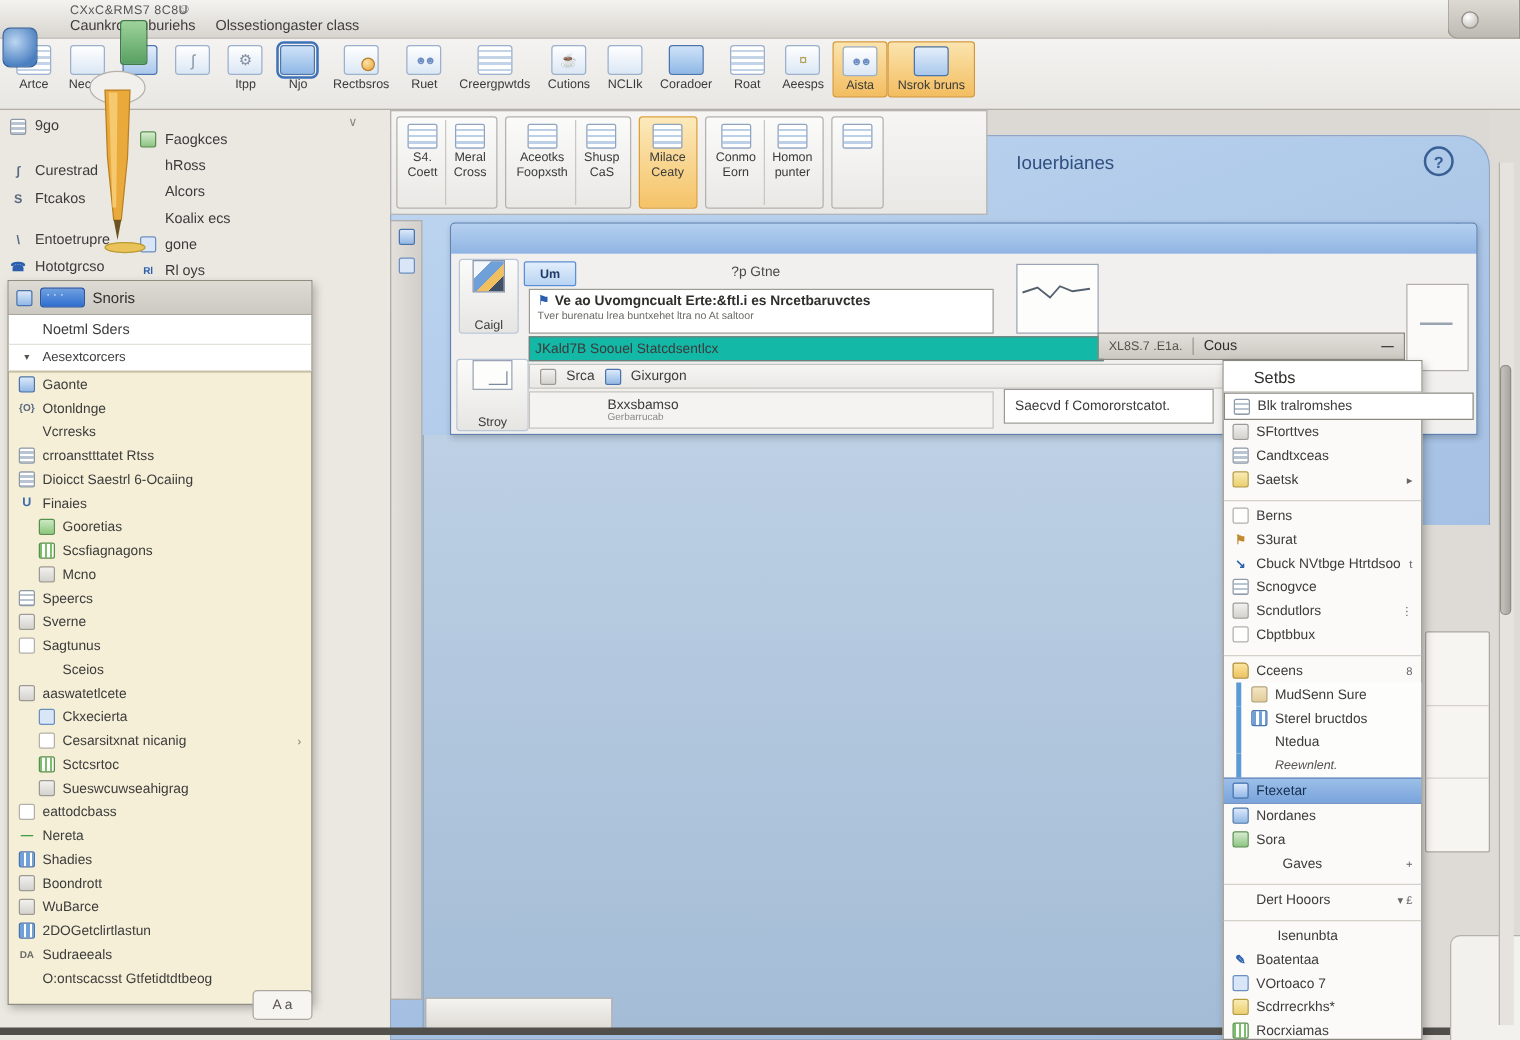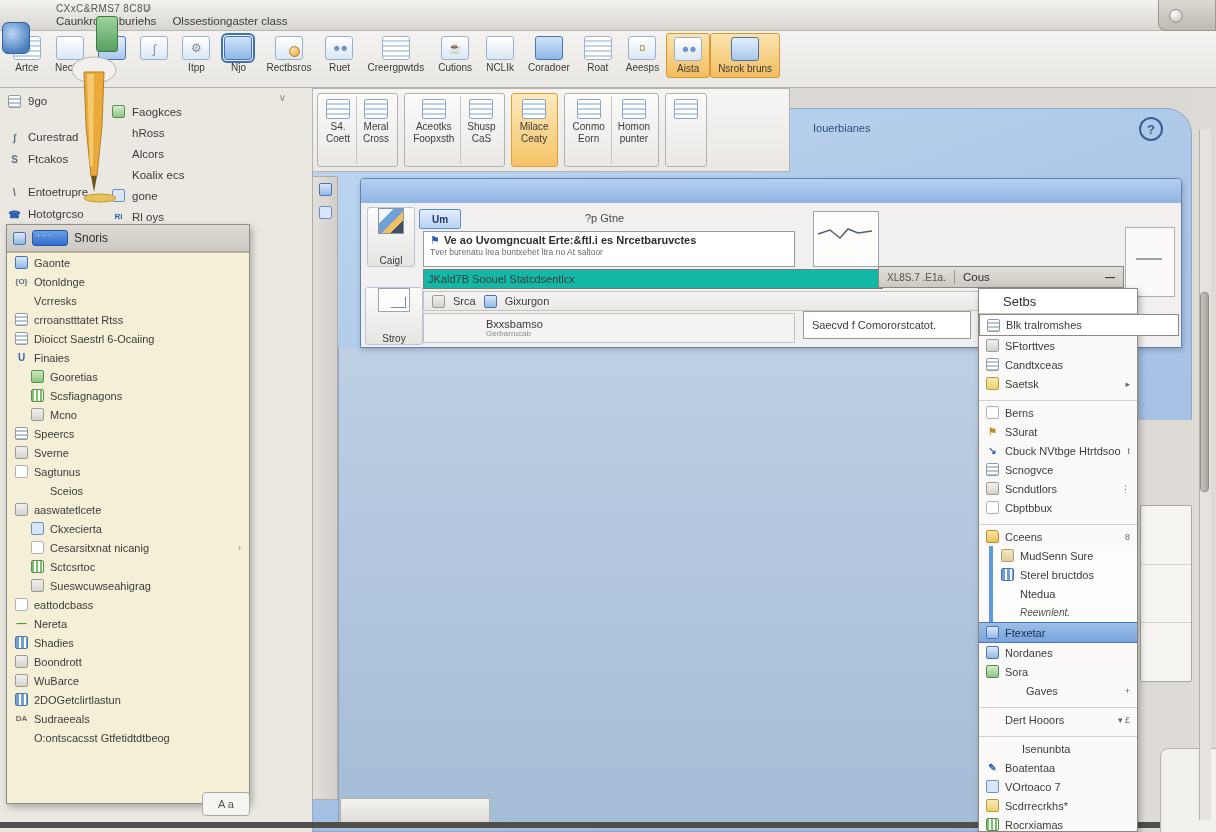--- a/index.html
+++ b/index.html
@@ -105,21 +105,21 @@
   .dd-item{display:flex;align-items:center;gap:6px;height:19px;padding:0 8px;font-size:11px;color:#3b3b3b;white-space:nowrap;overflow:hidden;}
   .dd-item.indent{padding-left:24px;}
   .dd-item .right{margin-left:auto;font-size:9px;color:#777;}
 
   
   #bluewin{position:absolute;left:312px;top:108px;width:880px;height:724px;z-index:3;
     background:linear-gradient(160deg,#bed6f0 0%,#a9c4e6 45%,#9db9dd 100%);
     border:1px solid #8fa8c8;border-radius:0 26px 0 0;box-sizing:border-box;}
   .helpbtn{position:absolute;right:28px;top:8px;width:20px;height:20px;border:2px solid #3a5f94;border-radius:50%;
     color:#3a5f94;font-size:13px;font-weight:bold;display:flex;align-items:center;justify-content:center;}
-  .iouetext{position:absolute;left:500px;top:13px;font-size:11px;color:#2f4f7f;}
+  .iouetext{position:absolute;left:500px;top:13px;font-size:15px;color:#2f4f7f;}
   .curlico{position:absolute;right:22px;top:66px;font-size:13px;color:#7c96ba;}
 
   
   #ribbon{position:absolute;left:312px;top:88px;width:478px;height:84px;z-index:8;
     background:linear-gradient(#f6f5f3,#e9e8e5);border:1px solid #b6b4b0;box-sizing:border-box;
     display:flex;align-items:stretch;gap:6px;padding:4px;}
   .rgroup{border:1px solid #b4b2ae;border-radius:3px;background:linear-gradient(#fbfbfa,#e9e8e5);
     display:flex;align-items:stretch;padding:2px;}
   .rgroup.hl{background:linear-gradient(#fce9bb,#f5c368);border-color:#dd9f36;}
   .rbtn{display:flex;flex-direction:column;align-items:center;justify-content:flex-start;
@@ -663,20 +663,30 @@
       </div>
       </div>
   </div>
 
   <div id="dropdown">
     <div class="dd-header">
       <span class="mi bluewin"></span>
       <span class="dd-pill"></span>
       <span>Snoris</span>
     </div>
+    <div>
+        <div class="dd-row r1">
+        <span class="mi none"></span>
+        <span>Noetml Sders</span>
+      </div>
+        <div class="dd-row r2">
+        <span class="mi g-tri"></span>
+        <span>Aesextcorcers</span>
+      </div>
+      </div>
     <div id="dd-list">
         <div class="dd-item">
         <span class="mi bluewin"></span>
         <span>Gaonte</span>
 
       </div>
         <div class="dd-item">
         <span class="mi brace"></span>
         <span>Otonldnge</span>
 

